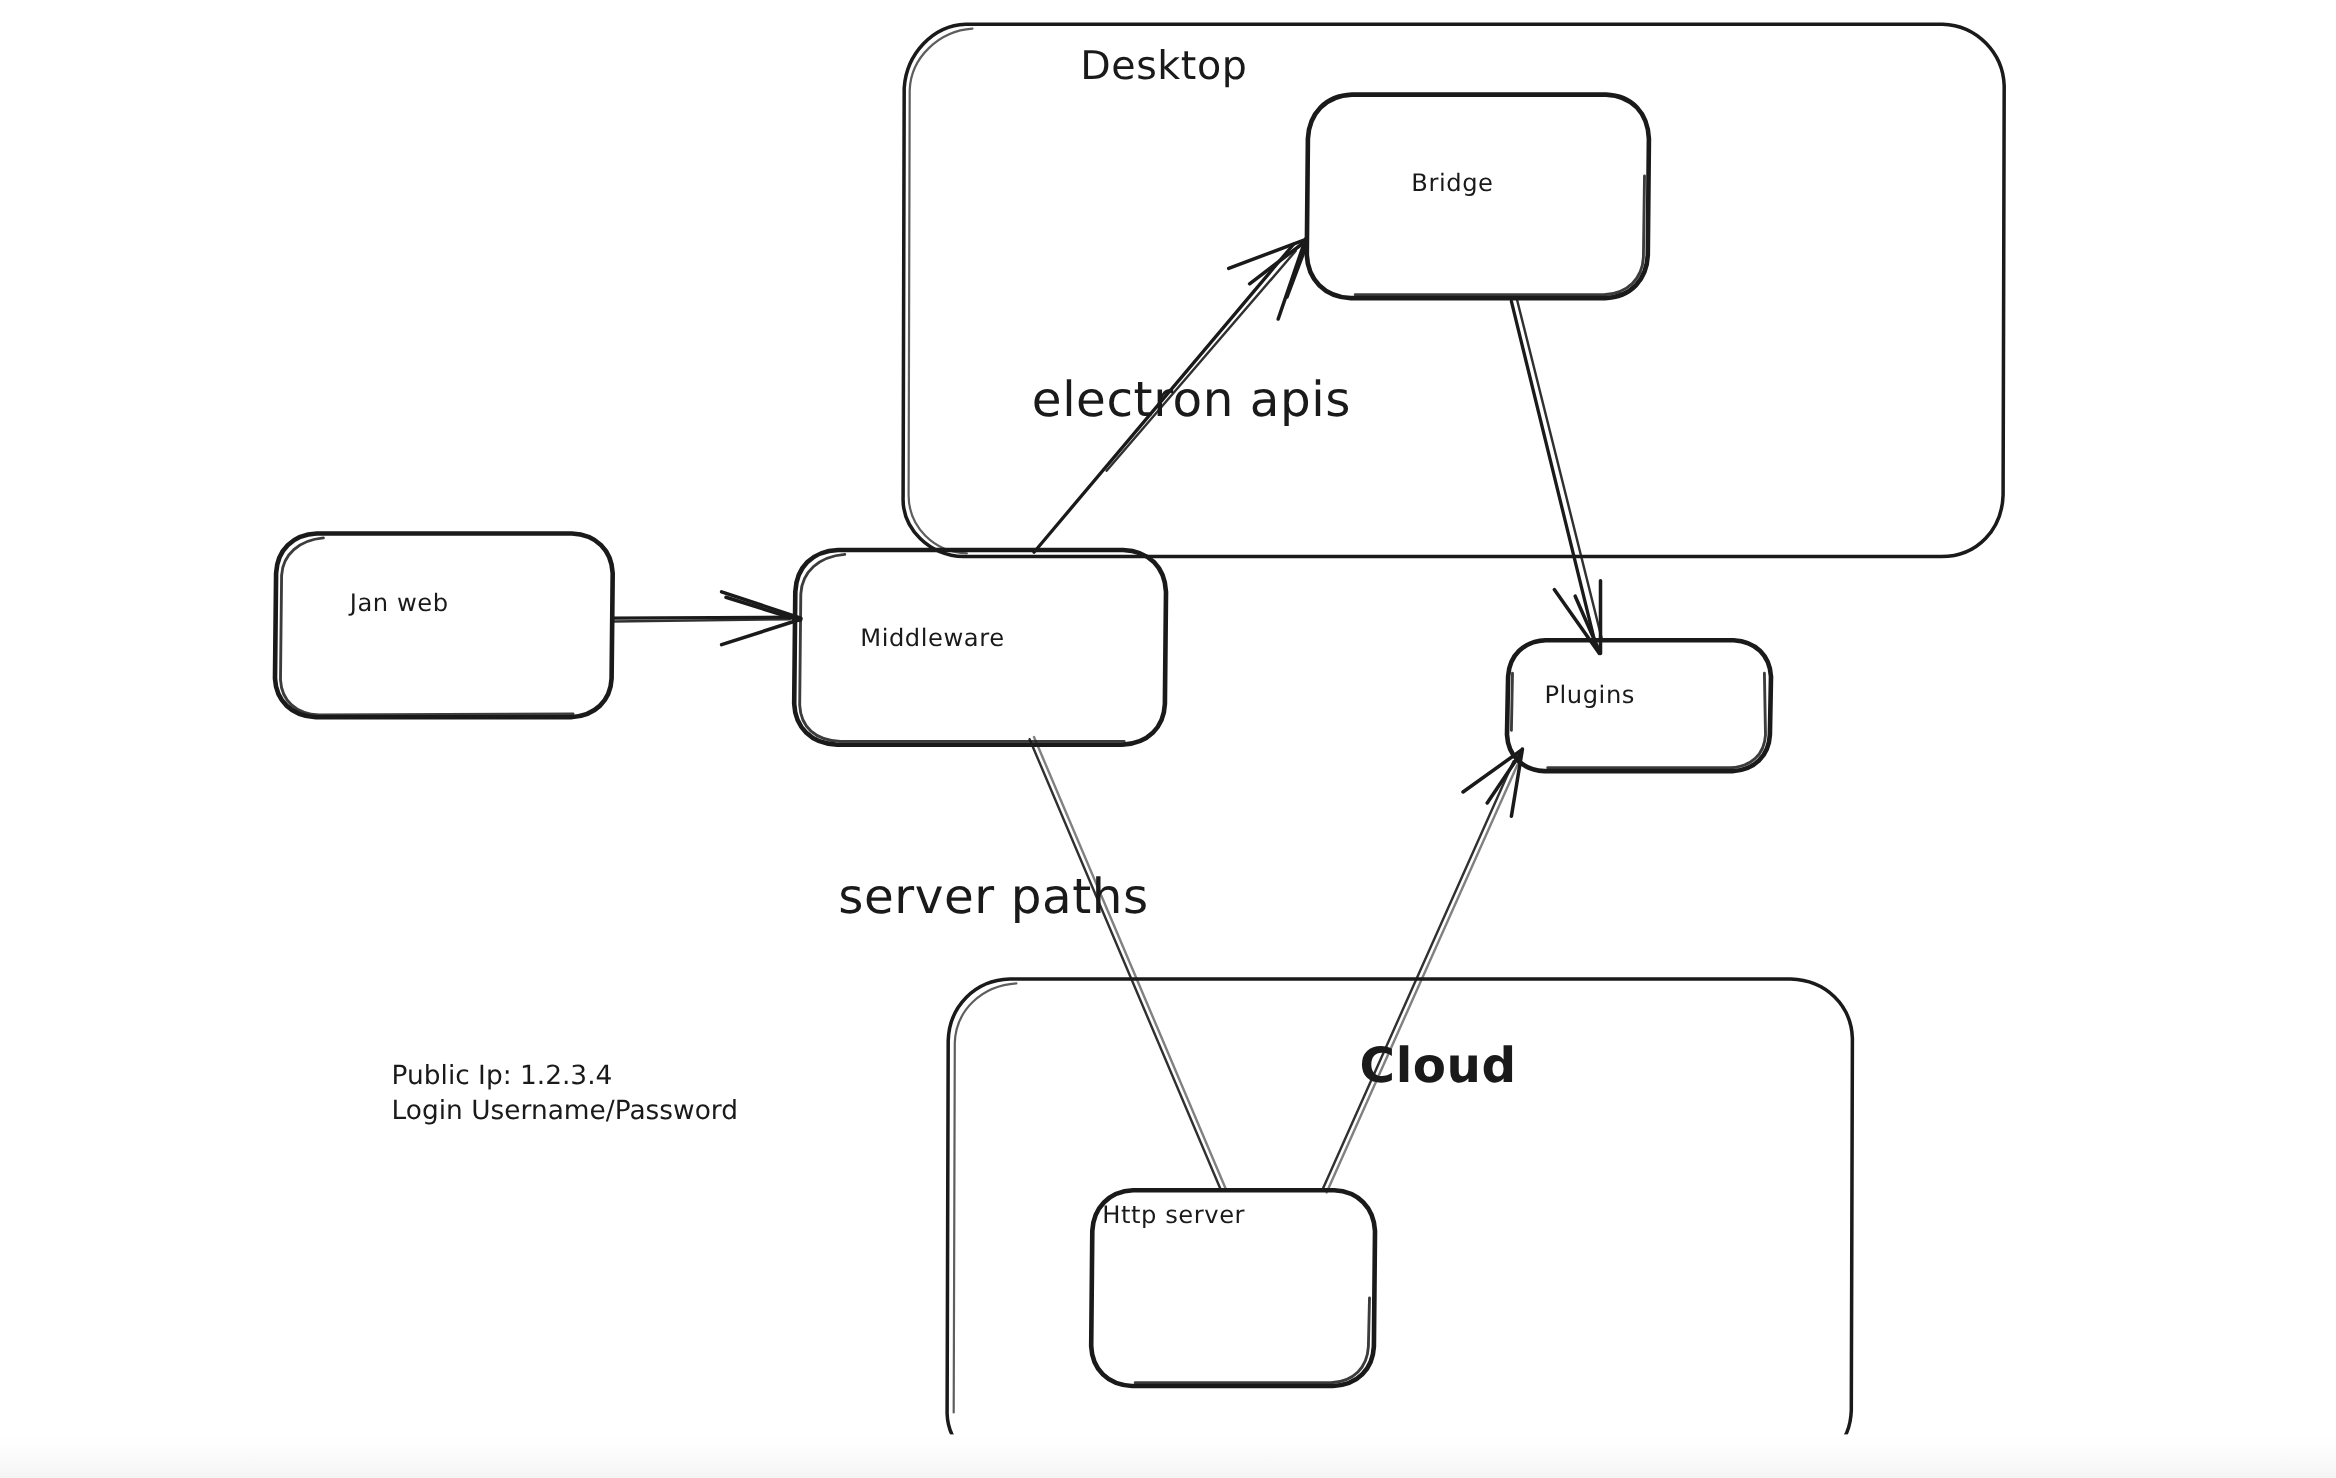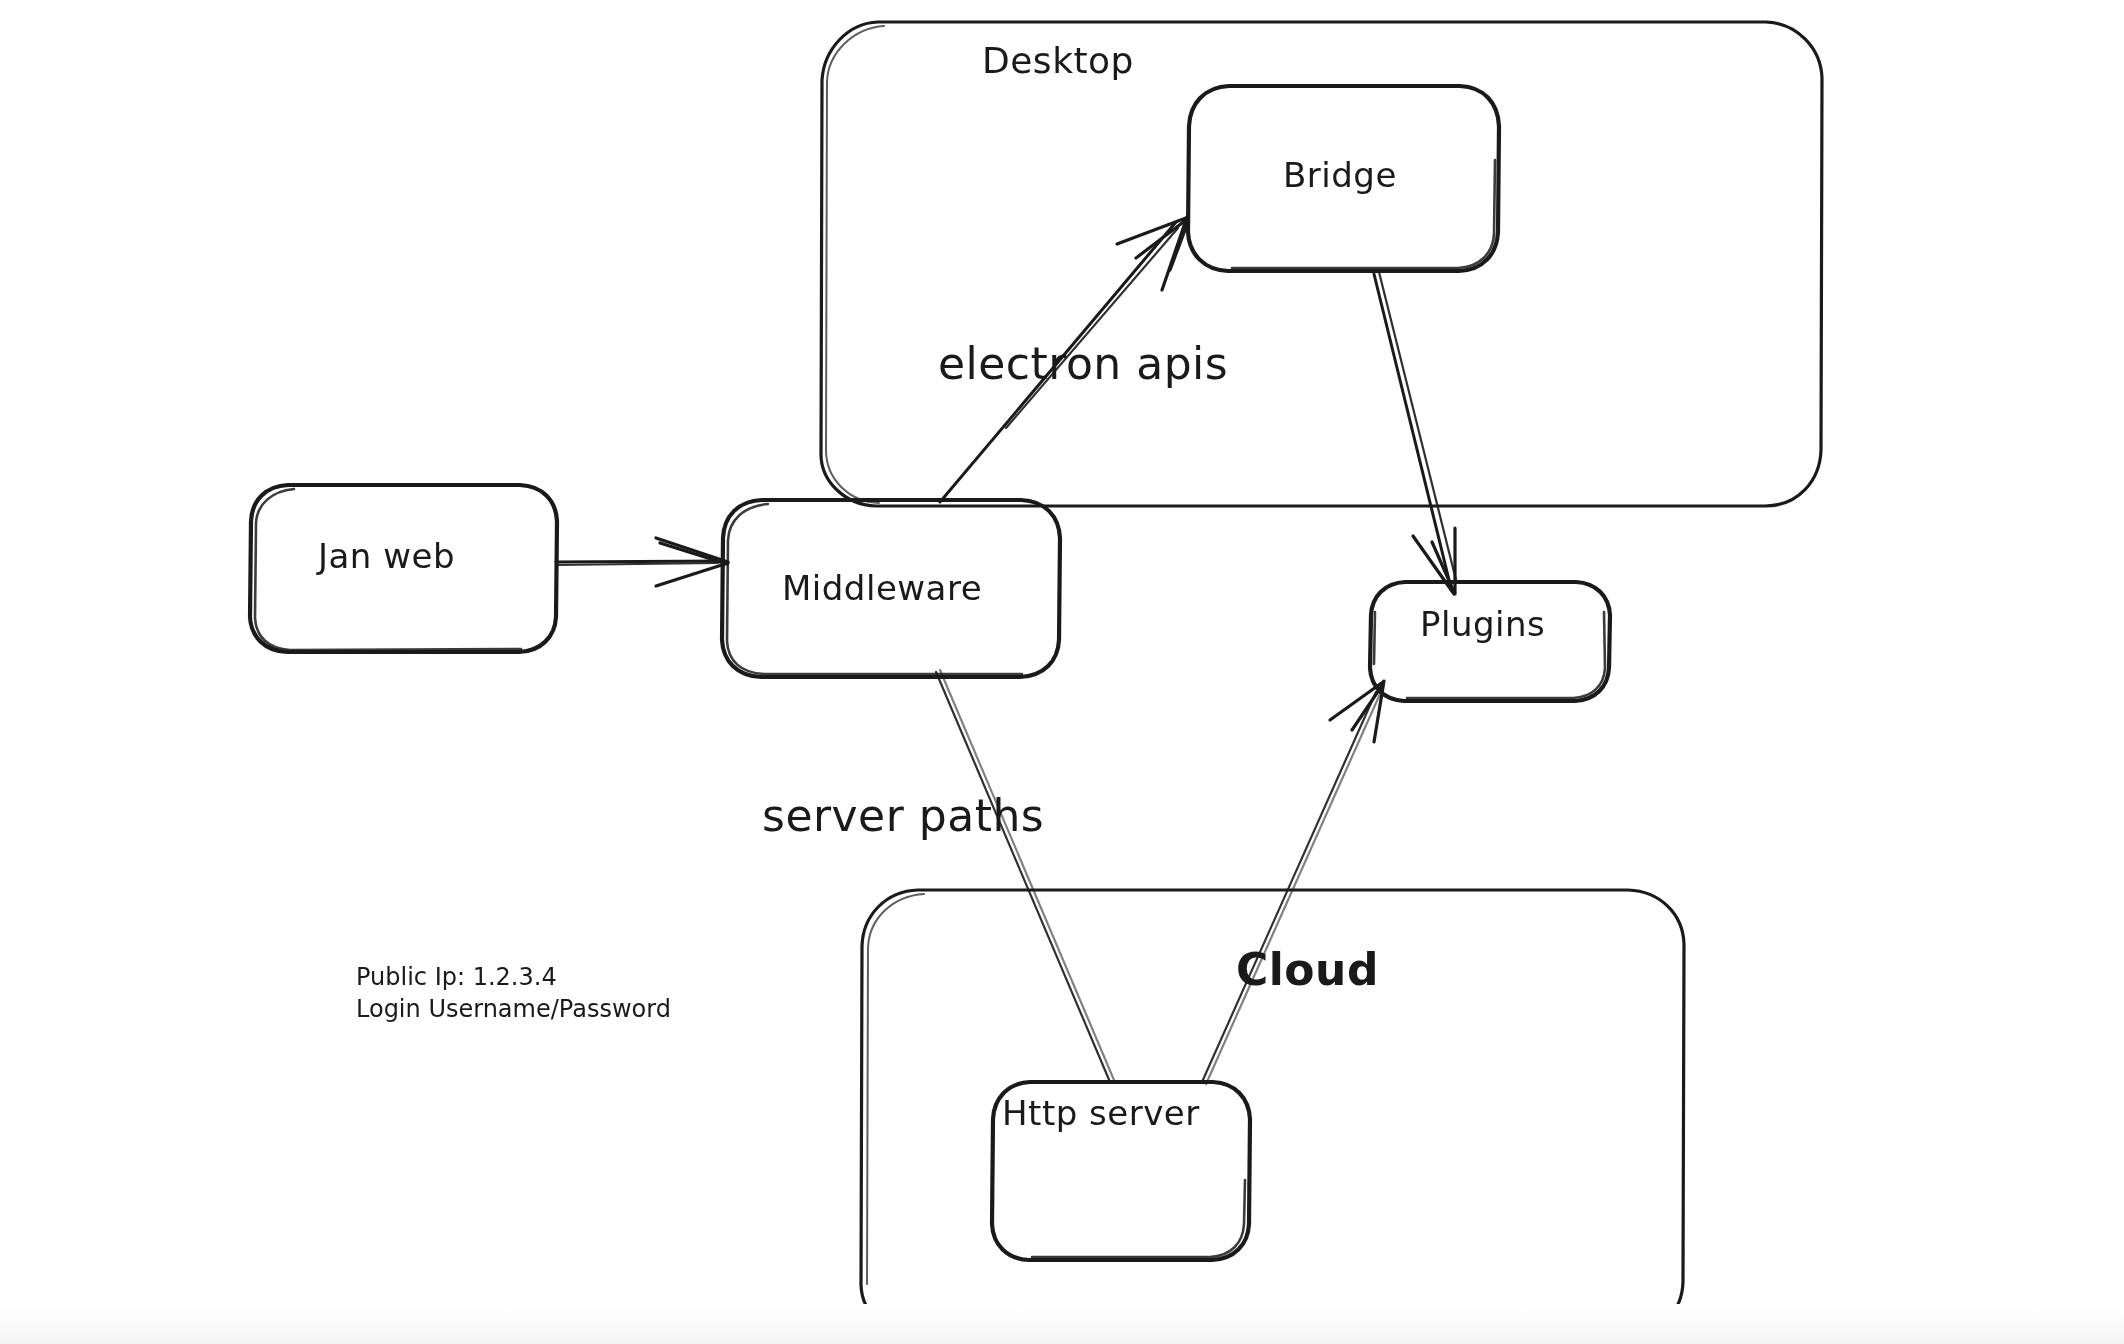--- a/index.html
+++ b/index.html
@@ -68,21 +68,21 @@
     position: absolute;
     color: #1a1a1a;
     font-family: "DejaVu Sans", sans-serif;
     font-weight: 400;
     white-space: nowrap;
     letter-spacing: 0.5px;
     transform-origin: left top;
     pointer-events: auto;
   }
   .node-label {
-    font-size: 34px;
+    font-size: 22px;
   }
   .container-label {
     font-size: 36px;
   }
   .edge-label {
     font-size: 44px;
   }
   .note-line {
     font-size: 24px;
     line-height: 1.32;
@@ -257,21 +257,21 @@
   </svg>
 
   <div class="label container-label" style="left:982px; top:40px;">Desktop</div>
 
   <div class="label node-label" style="left:318px; top:536px;">Jan web</div>
 
   <div class="label node-label" style="left:782px; top:568px;">Middleware</div>
 
   <div class="label node-label" style="left:1283px; top:155px;">Bridge</div>
 
-  <div class="label node-label" style="left:1404px; top:604px;margin-left:16px;">Plugins</div>
+  <div class="label node-label" style="left:1404px; top:620px;">Plugins</div>
 
   <div class="label node-label" style="left:1002px; top:1093px;">Http server</div>
 
   <div class="label edge-label" style="left:938px; top:338px;">electron apis</div>
 
   <div class="label edge-label" style="left:762px; top:790px;">server paths</div>
 
   <div class="label edge-label" style="left:1236px; top:944px;font-weight:bold;">Cloud</div>
 
   <div class="note-block" style="left:356px; top:962px;">

